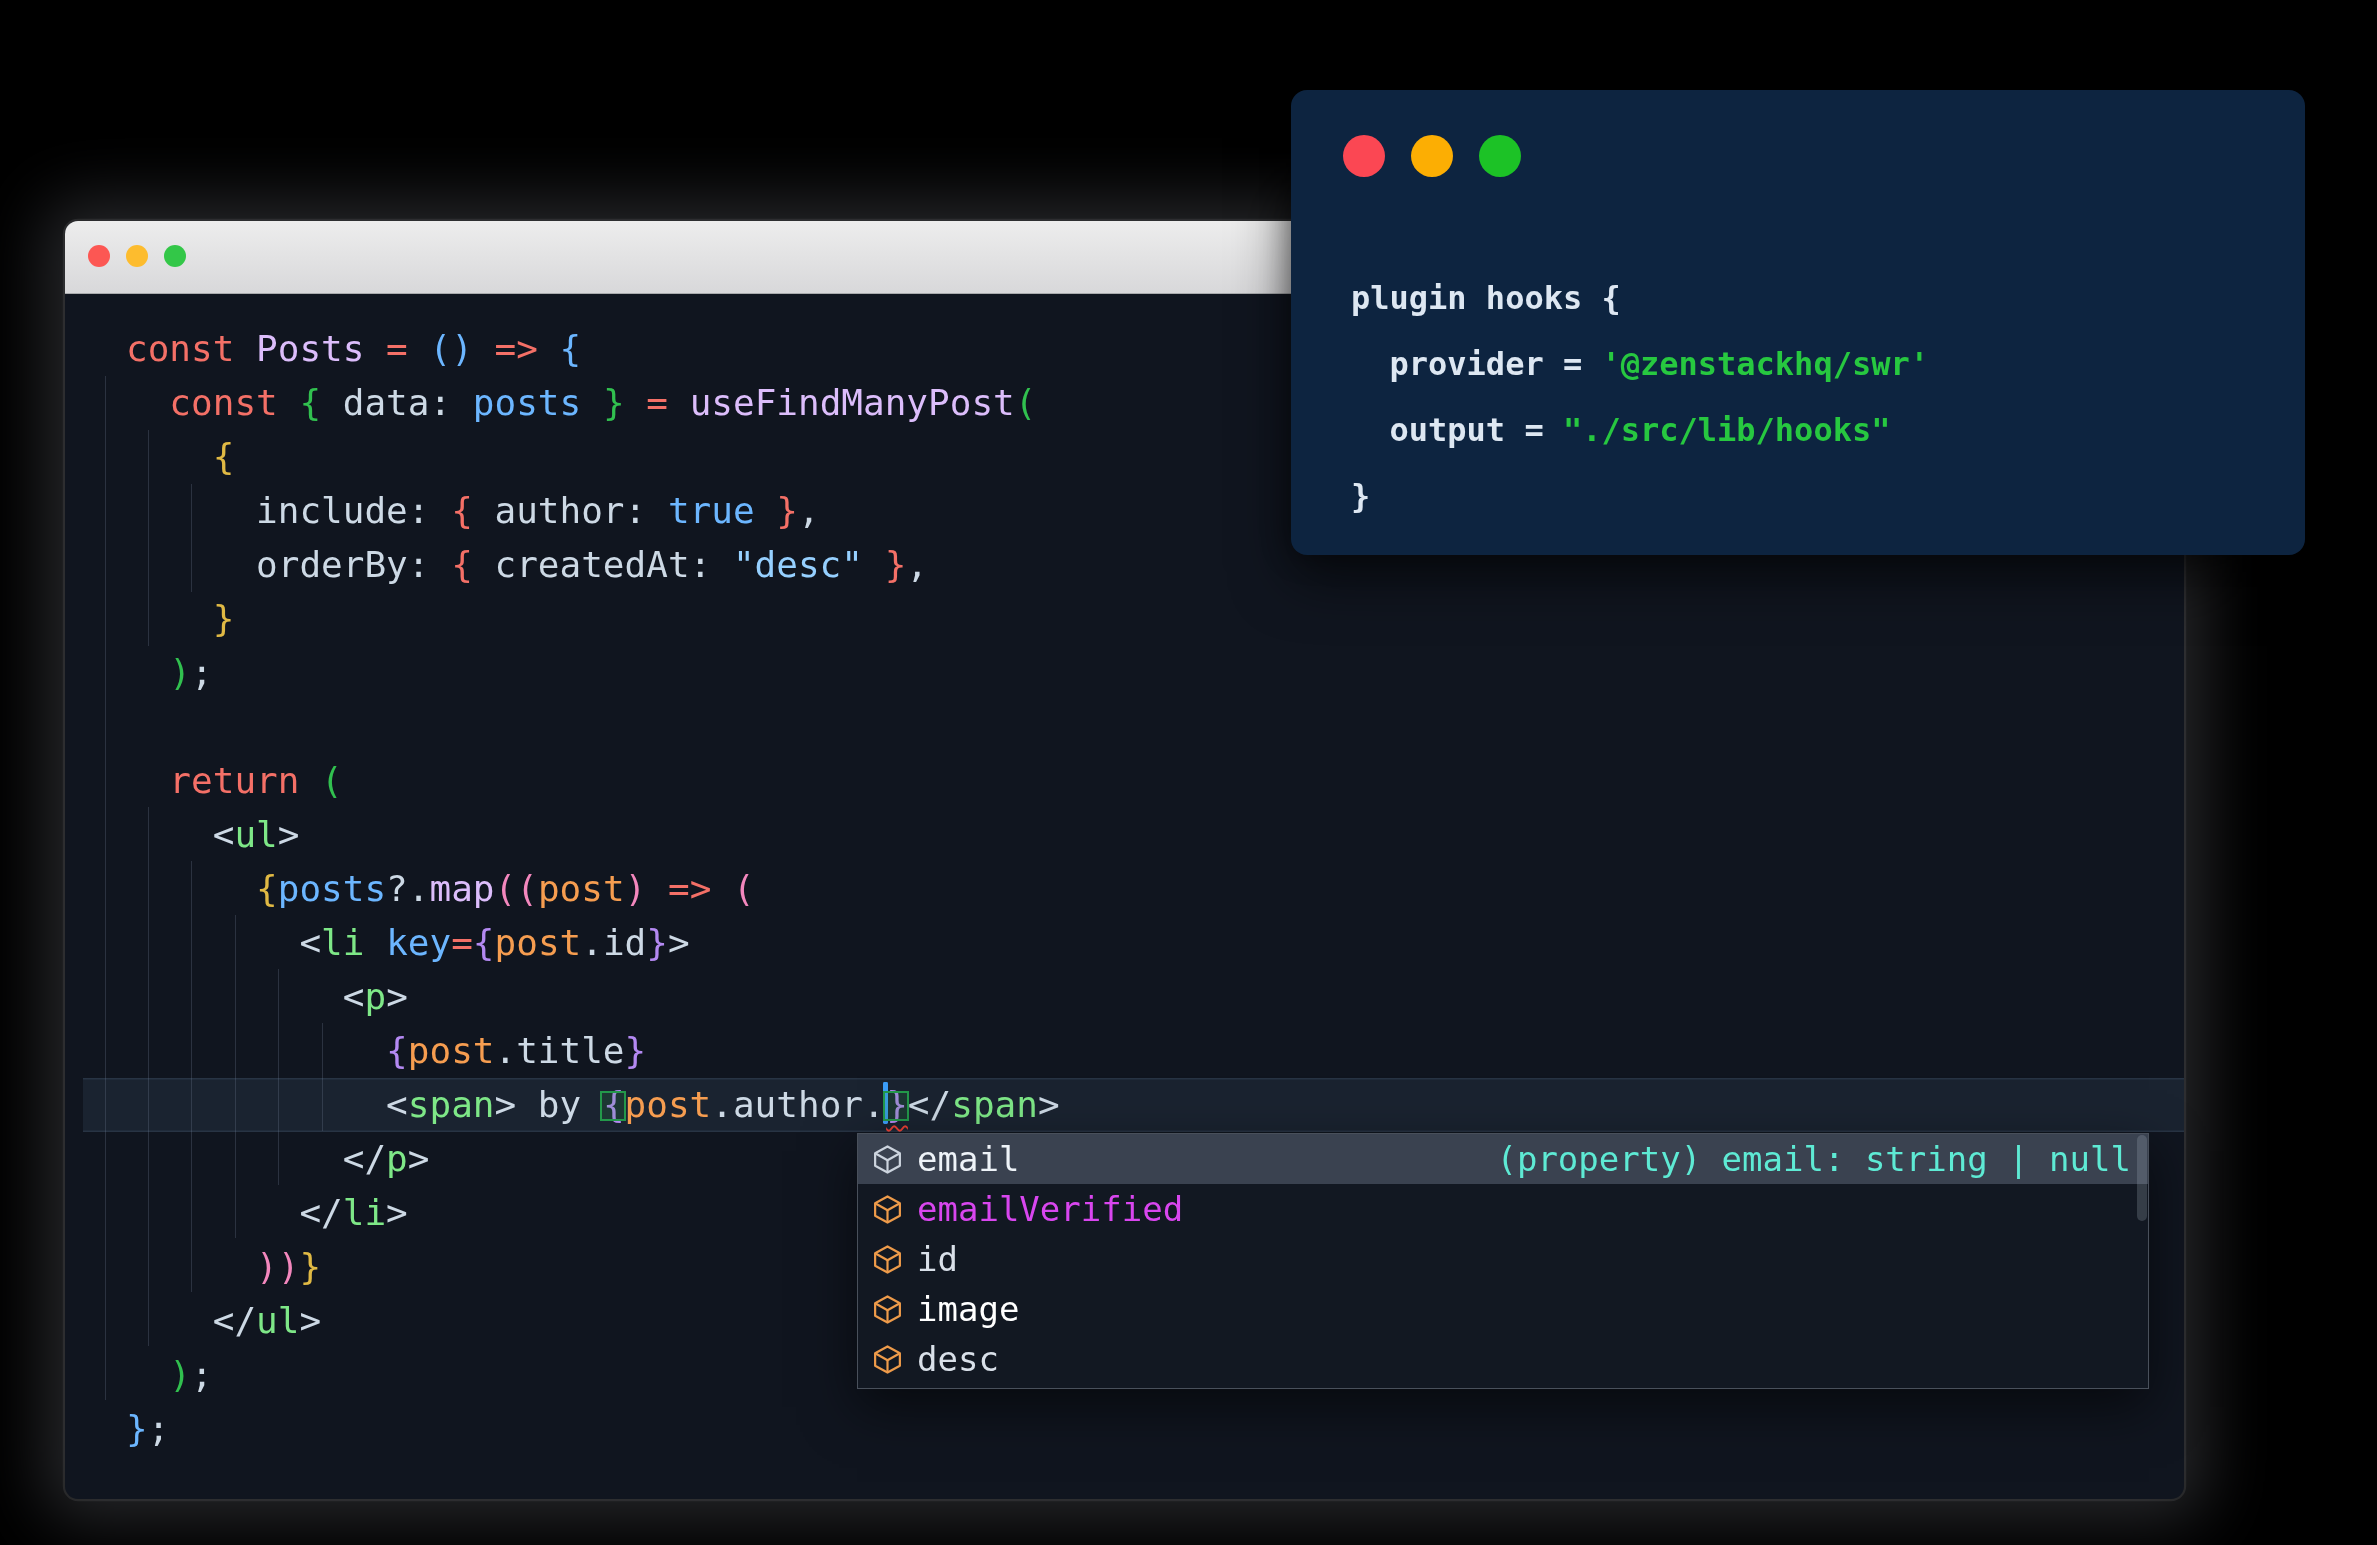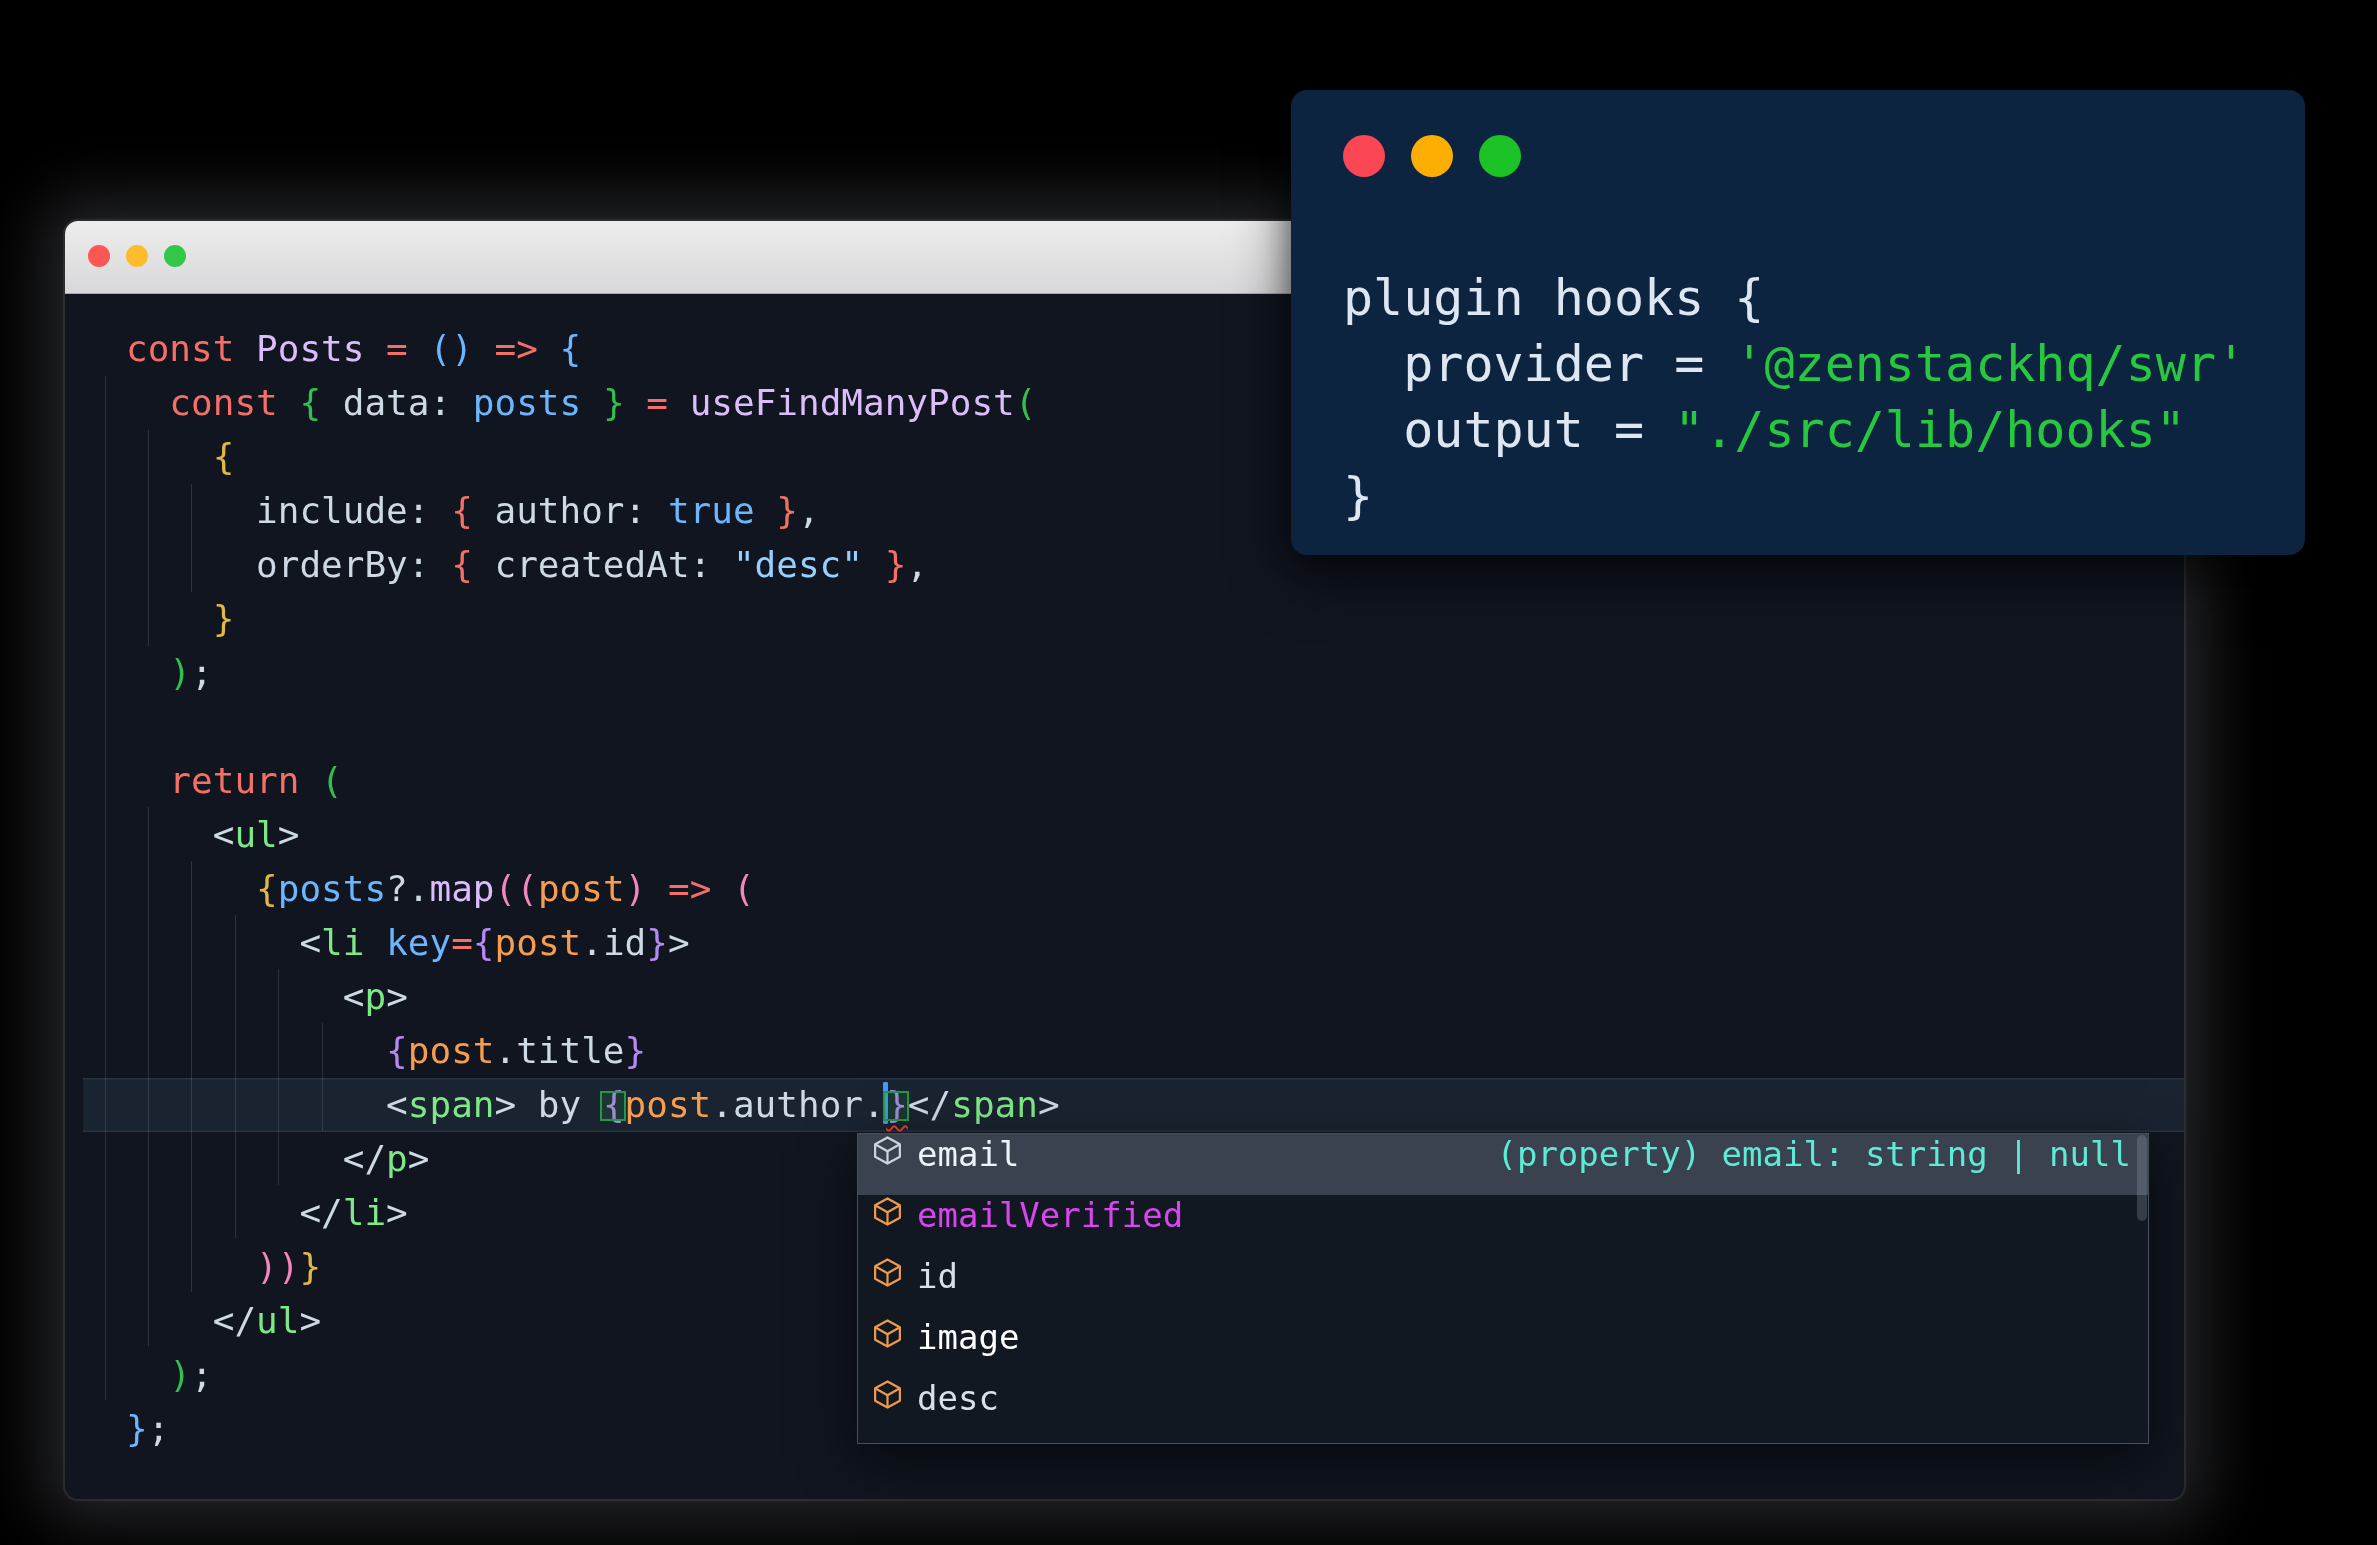--- a/index.html
+++ b/index.html
@@ -31,28 +31,28 @@
   .squiggle { text-decoration:underline wavy #ee4135; text-decoration-thickness:2.2px;
     text-underline-offset:8px; text-decoration-skip-ink:none; }
   .cursor { display:inline-block; width:4.3px; height:42px; background:#3c9df8;
     border-radius:1.4px; vertical-align:-7.2px; margin:0 -1.4px 0 -1.4px; }
 
   
   .overlay-window { position:absolute; left:1291px; top:90px; width:1014px; height:465px;
     border-radius:16px; z-index:30;
     box-shadow: 0 21.6px 57px rgba(0,0,0,0.6), 0 0 29px rgba(0,0,0,0.35); }
   .overlay-window .light { width:42px; height:42px; top:45px; }
-  .overlay-code { position:absolute; left:52px; top:175px; white-space:pre;
-    font-size:50px; line-height:66px; }
+  .overlay-code { position:absolute; left:60px; top:175px; white-space:pre;
+    font-size:32px; line-height:66px;font-weight:bold; }
 
   
   .suggest { position:absolute; left:857px; top:1133px; width:1292px; z-index:40;
     border:1.4px solid #49505b; padding-bottom:4.3px;
     box-shadow: 0 18px 50px rgba(0,0,0,0.55); }
-  .srow { display:flex; align-items:flex-start; height:61px; padding:0 17px 0 13px;
+  .srow { display:flex; align-items:center; height:50px; padding:0 17px 0 13px;
     font-size:34px; }
   .srow .sicon { width:33px; height:33px; flex:0 0 33px; margin-right:13px; display:inline-block; }
   .srow .sicon svg { width:33px; height:33px; display:block; }
   .srow .slabel { white-space:pre; }
   .srow .sdetail { margin-left:auto; white-space:pre; font-size:34px; }
   .sscroll { position:absolute; right:1.4px; top:1.4px; width:10px; height:86px;
     background:rgba(160,170,185,0.25); border-radius:5px; }
 </style>
 </head>
 <body>

